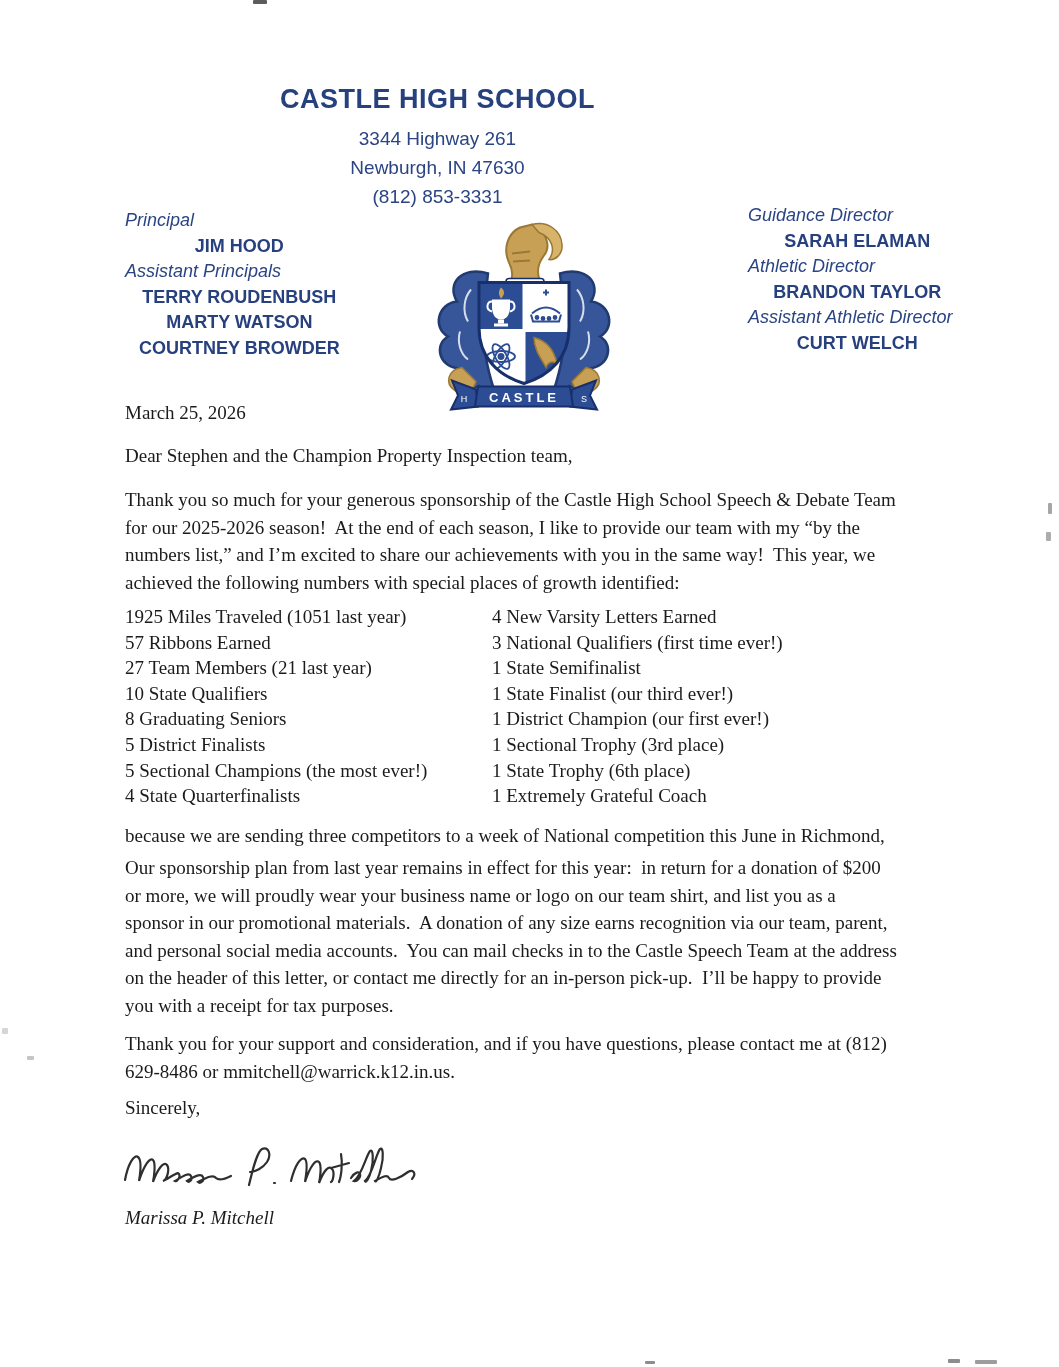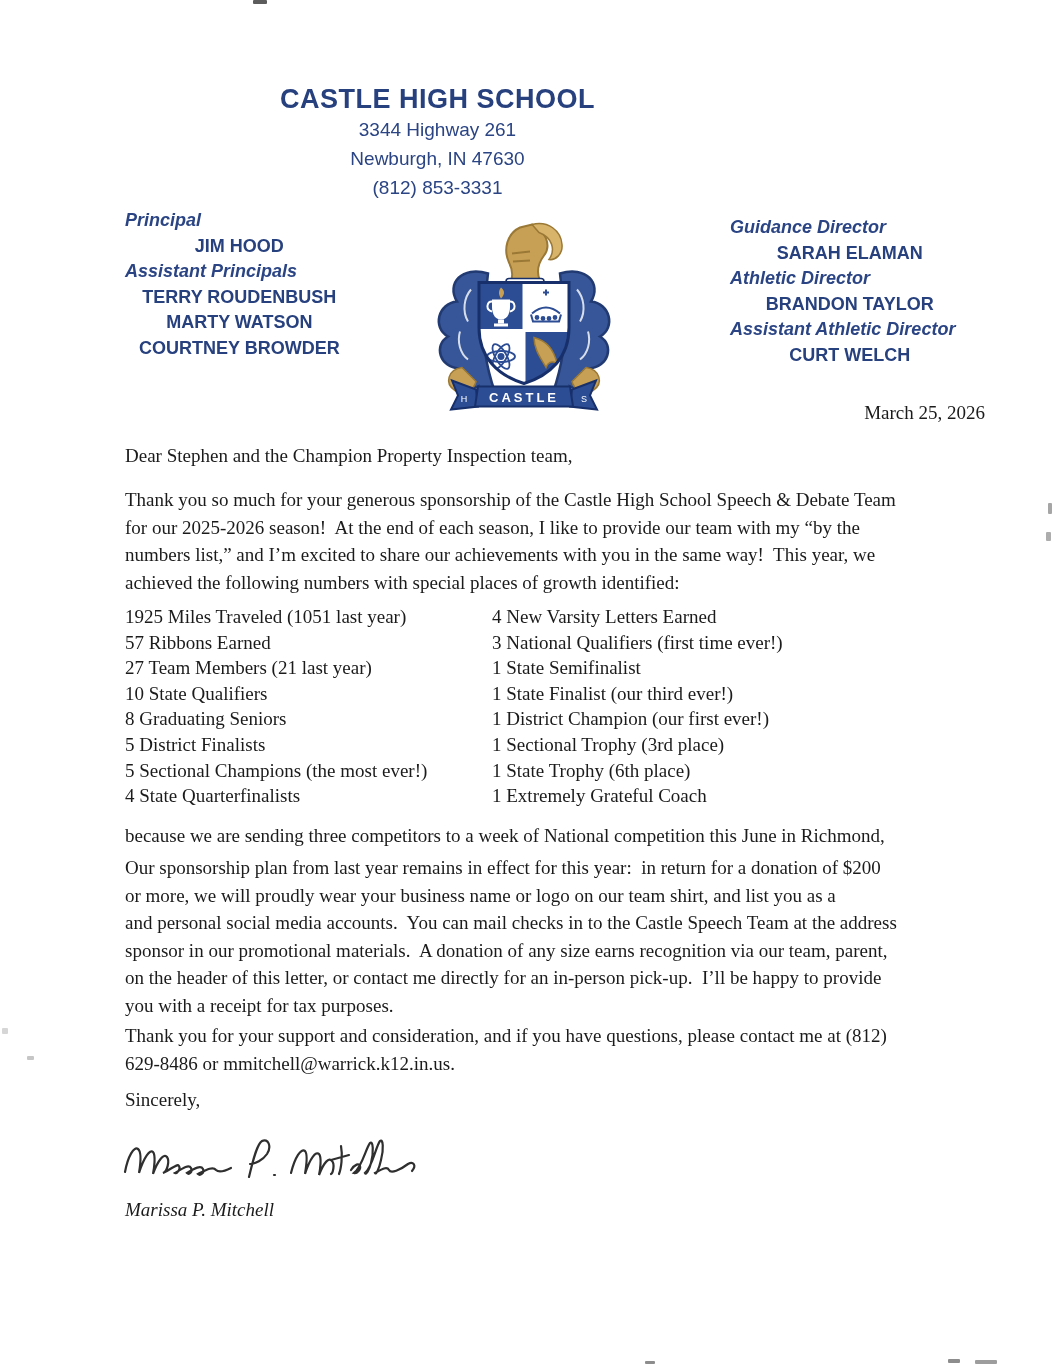--- a/index.html
+++ b/index.html
@@ -13,40 +13,40 @@
     color:#1c1c1c;
   }
   
   .letterhead{position:absolute;left:0;top:84px;width:875px;text-align:center;color:#2a4484;}
   .school-name{
     font-family:"Liberation Sans", sans-serif;
     font-weight:bold;font-size:27px;letter-spacing:.5px;
     color:#27407e;
   }
   .addr{font-family:"Liberation Sans", sans-serif;font-size:19px;line-height:29px;color:#2a4484;}
-  .addr-block{}
+  .addr-block{margin-top:9px;}
   
   .staff{position:absolute;font-family:"Liberation Sans", sans-serif;color:#2a4484;font-size:18px;line-height:25.5px;}
-  .staff .stitle{font-style:italic;font-weight:bold;}
+  .staff .stitle{font-style:italic;}
   .staff .sname{font-weight:bold;padding-left:14px;color:#27407e;text-align:center;}
   .staff-left{left:125px;top:208px;}
-  .staff-right{left:730px;top:203px;margin-top:12px;}
+  .staff-right{left:748px;top:203px;}
   
   .crest{position:absolute;left:424px;top:218px;width:200px;height:198px;}
   
   .body{
     position:absolute;left:125px;top:401px;width:860px;
     font-size:19px;color:#1b1b1b;
   }
   .tline{white-space:pre;line-height:27.5px;}
-  .date{line-height:24px;margin-bottom:19px;text-align:right;}
+  .date{line-height:24px;margin-bottom:19px;}
   .salutation{white-space:pre;line-height:24px;margin-bottom:18px;}
   .para{margin-bottom:11px;}
   .para.tight{margin-bottom:5px;}
-  .para.last{margin-bottom:8px;}
+  .para.last{margin-bottom:16px;}
   .stats{display:flex;margin-top:-3px;margin-bottom:13px;}
   .stats .col .tline{line-height:25.6px;}
   .stats .col-left{width:367px;}
   .closing{margin-top:10px;line-height:24px;}
   .signature{display:block;margin:8px 0 2px -6px;}
   .signer-name{line-height:27px;margin-top:1px;font-style:italic;}
   .signer-title{line-height:27px;}
   
   .artifact{position:absolute;background:#5c5c5c;border-radius:1px;}
 </style>
@@ -194,22 +194,22 @@
           <div class="tline">1 Extremely Grateful Coach</div>
         </div>
     </div>
 
     <div class="para tight">
         <div class="tline">because we are sending three competitors to a week of National competition this June in Richmond,</div>
       </div>
     <div class="para last">
         <div class="tline">Our sponsorship plan from last year remains in effect for this year:  in return for a donation of $200</div>
         <div class="tline">or more, we will proudly wear your business name or logo on our team shirt, and list you as a</div>
+        <div class="tline">sponsor in our promotional materials.  A donation of any size earns recognition via our team, parent,</div>
         <div class="tline">and personal social media accounts.  You can mail checks in to the Castle Speech Team at the address</div>
-        <div class="tline">sponsor in our promotional materials.  A donation of any size earns recognition via our team, parent,</div>
         <div class="tline">on the header of this letter, or contact me directly for an in-person pick-up.  I’ll be happy to provide</div>
         <div class="tline">you with a receipt for tax purposes.</div>
       </div>
     <div class="para" style="margin-top:-5px;">
         <div class="tline">Thank you for your support and consideration, and if you have questions, please contact me at (812)</div>
         <div class="tline">629-8486 or mmitchell@warrick.k12.in.us.</div>
       </div>
 
     <div class="closing">Sincerely,</div>
 

